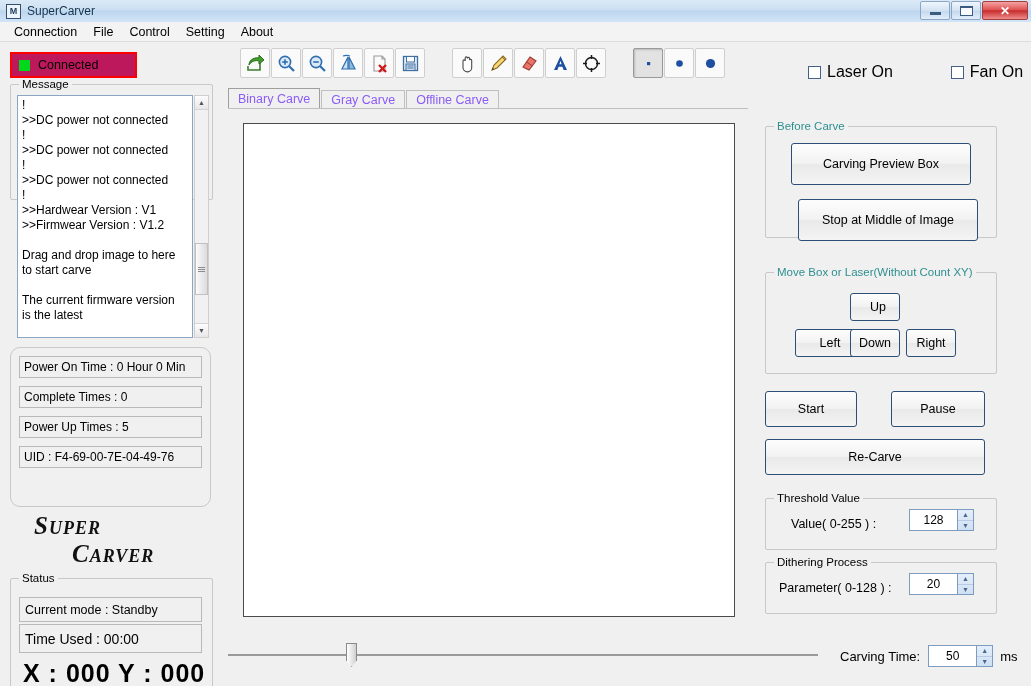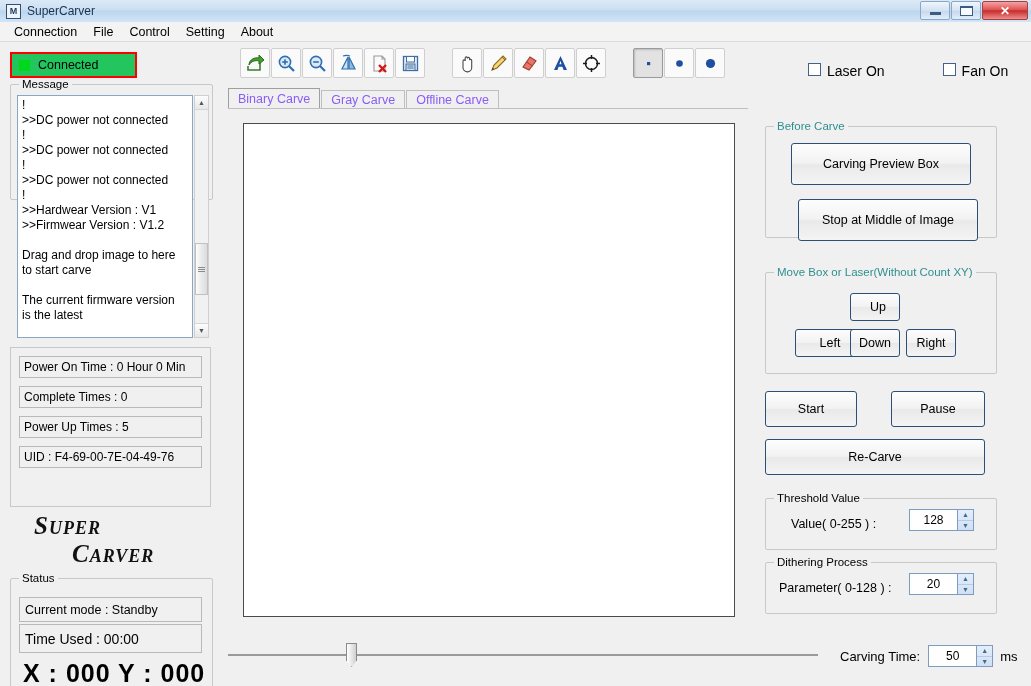--- a/index.html
+++ b/index.html
@@ -49,21 +49,21 @@
     background:#f3f3f3;border-bottom:1px solid #dcdcdc;
     display:flex;align-items:center;padding-left:6px;box-sizing:border-box;
   }
   .menu-item{padding:20px 8px;font-size:12.5px;color:#000;cursor:default;}
 
   
   .left{position:absolute;left:0;top:42px;width:222px;height:644px;background:#f0f0f0;}
 
   .conn-box{
     position:absolute;left:10px;top:10px;width:127px;height:26px;
-    border:2px solid #ff0000;background:#22c55e;
+    border:2px solid #ff0000;background:#be185d;
     display:flex;align-items:center;box-sizing:border-box;
   }
   .conn-dot{width:11px;height:11px;background:#00d81c;margin-left:7px;margin-right:8px;}
   .conn-label{font-size:12.5px;}
 
   .group{position:absolute;border:1px solid #c8c8c8;border-radius:2px;background:transparent;}
   .group > .glabel{
     position:absolute;top:-7px;left:8px;background:#f0f0f0;padding:0 3px;
     font-size:11.5px;color:#000;white-space:nowrap;
   }
@@ -85,21 +85,21 @@
   .sb-thumb{
     position:absolute;left:0;width:13px;height:52px;bottom:42px;
     background:linear-gradient(to right,#fcfcfc,#eaeaea,#dcdcdc);
     border:1px solid #c0c0c0;box-sizing:border-box;
     display:flex;align-items:center;justify-content:center;
   }
   .sb-grip{width:7px;height:5px;
     background:repeating-linear-gradient(to bottom,#8b8b8b 0 1px,transparent 1px 2px);}
 
   .info-list{position:absolute;left:10px;top:305px;width:201px;height:160px;
-    border:1px solid #c8c8c8;border-radius:0;box-sizing:border-box;}
+    border:1px solid #c8c8c8;border-radius:10px;box-sizing:border-box;}
   .info-row{
     position:absolute;left:8px;width:183px;height:22px;
     border:1px solid #b9b9b9;background:#f0f0f0;box-sizing:border-box;
     display:flex;align-items:center;padding-left:4px;font-size:12px;
   }
 
   .logo{position:absolute;left:10px;top:470px;width:205px;height:62px;
     font-family:"Liberation Serif",serif;font-style:italic;font-weight:bold;
     color:#111;letter-spacing:1px;}
   .logo .l1{position:absolute;left:24px;top:0;font-size:25px;font-variant:small-caps;}
@@ -120,21 +120,21 @@
   .tgroup{display:flex;align-items:center;}
   .tbtn{
     width:30px;height:30px;margin-right:1px;
     border:1px solid #cfcfcf;background:#fafafa;border-radius:2px;
     display:flex;align-items:center;justify-content:center;box-sizing:border-box;
   }
   .tbtn.pressed{border:1px solid #9a9a9a;background:#e2e2e2;box-shadow:inset 1px 1px 2px rgba(0,0,0,.18);}
   .tspace{width:26px;}
 
   .checks{position:absolute;left:808px;top:63px;display:flex;align-items:center;gap:58px;}
-  .chk{display:flex;align-items:flex-start;font-size:14px;}
+  .chk{display:flex;align-items:center;font-size:16px;}
   .chk .box{width:13px;height:13px;border:1px solid #45618a;background:#fff;margin-right:6px;box-sizing:border-box;}
 
   .tabs{position:absolute;left:228px;top:88px;width:520px;height:21px;display:flex;align-items:flex-end;}
   .tab{
     height:19px;padding:0 9px;margin-right:1px;font-size:12.5px;
     background:#f0f0f0;border:1px solid #bfbfbf;border-bottom:none;
     display:flex;align-items:center;box-sizing:border-box;color:#8b5cf6;
   }
   .tab.active{background:#f0f0f0;border-color:#9f9f9f;height:21px;font-weight:normal;}
   .tabs-underline{position:absolute;left:228px;top:108px;width:520px;height:1px;background:#bfbfbf;}

